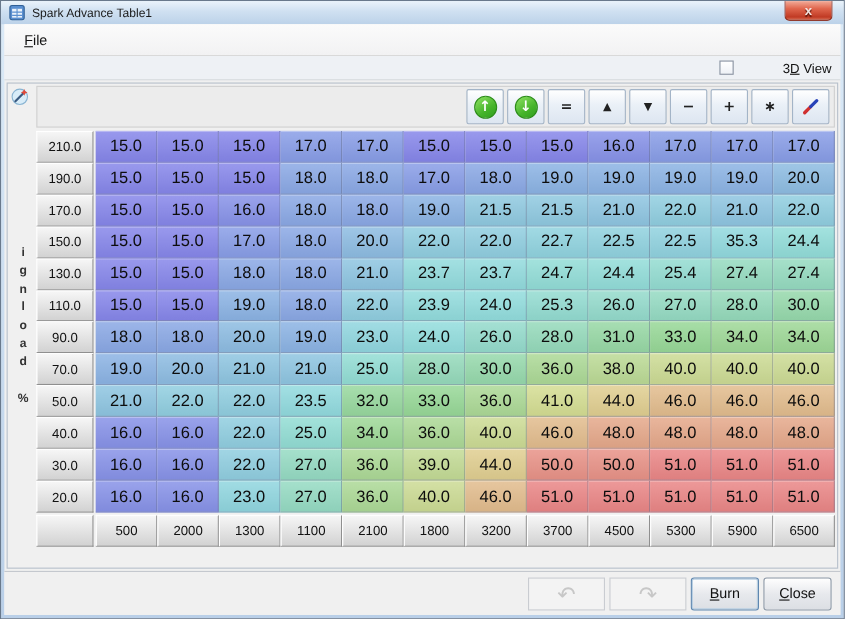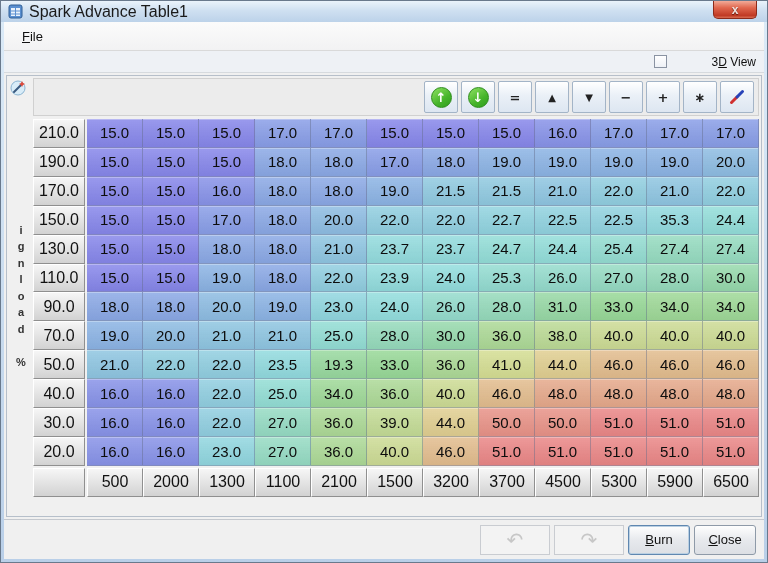--- a/index.html
+++ b/index.html
@@ -4,21 +4,21 @@
 <style>
   * { box-sizing: border-box; margin: 0; padding: 0; user-select: none; }
   html,body { width:768px; height:563px; font-family:"Liberation Sans", sans-serif; }
   .window { position:relative; width:768px; height:563px;
     background:linear-gradient(180deg,#dcebf8,#b9cfe8); border:1px solid #69798c; overflow:hidden; }
 
   
   .titlebar { position:relative; height:21px; display:flex; align-items:center; padding-left:7px;
     background:linear-gradient(180deg,#eaf3fb,#cfe0f1 45%,#bcd2e9); }
   .app-icon { width:15px; height:15px; margin-right:6px; flex:0 0 auto; }
-  .title-text { font-size:16px; color:#1a1a1a; }
+  .title-text { font-size:11px; color:#1a1a1a; }
   .close-btn { position:absolute; top:0; right:10px; width:44px; height:18px;
     border:1px solid #8c2a1a; border-top:none; border-radius:0 0 5px 5px;
     background:linear-gradient(180deg,#f2ab98,#e0674e 40%,#c03a24 85%,#d86c52);
     color:#efe2de; font-size:12px; font-weight:bold; display:flex; align-items:center; justify-content:center;
     text-shadow:0 1px 1px #5f1408; cursor:default; }
 
   
   .client { position:absolute; left:3px; right:3px; top:21px; bottom:3px;
     background:#f0f0f0; display:flex; flex-direction:column; }
 
@@ -50,21 +50,21 @@
   .green-circle { width:21px; height:21px; border-radius:50%;
     background:linear-gradient(145deg,#8fe263,#46b42b 60%,#2f9e1d); border:1px solid #2c8c1a;
     color:#fff; font-size:13px; font-weight:bold; display:flex; align-items:center; justify-content:center; line-height:1; }
 
   .grid { display:grid; grid-template-columns:54px repeat(12,1fr);
     grid-template-rows:repeat(12,1fr) 31px; height:378px; }
   .cell { display:flex; align-items:center; justify-content:center; font-size:15px; color:#0d0d0d;
     border-right:1px solid rgba(100,108,138,.45); border-bottom:1px solid rgba(100,108,138,.45);
     background-image:linear-gradient(rgba(255,255,255,.16), rgba(0,0,0,.05));
     box-shadow:inset 0 1px 0 rgba(255,255,255,.3); }
-  .hdr { display:flex; align-items:center; justify-content:center; font-size:16px; color:#111;
+  .hdr { display:flex; align-items:center; justify-content:center; font-size:12px; color:#111;
     background:linear-gradient(#f6f6f6,#d2d2d2); border:1px solid;
     border-color:#ffffff #8f8f8f #8f8f8f #ffffff; }
   .rowhdr { margin-right:2px; }
   .colhdr { margin-top:2px; }
 
   .xlabel { height:17px; text-align:center; padding-left:54px; font-size:13px; color:#222; margin-top:1px; }
 
   
   .footer { height:40px; border-top:1px solid #c4c8ce; background:#f0f0f0;
     display:flex; align-items:center; justify-content:flex-end; gap:4px; padding:0 8px; }
@@ -267,21 +267,21 @@
             <div class="cell" style="background-color: rgb(172, 217, 150);">36.0</div>
             <div class="cell" style="background-color: rgb(187, 218, 149);">38.0</div>
             <div class="cell" style="background-color: rgb(204, 219, 148);">40.0</div>
             <div class="cell" style="background-color: rgb(204, 219, 148);">40.0</div>
             <div class="cell" style="background-color: rgb(204, 219, 148);">40.0</div>
             <div class="hdr rowhdr">50.0</div>
             <div class="cell" style="background-color: rgb(142, 197, 225);">21.0</div>
             <div class="cell" style="background-color: rgb(144, 206, 224);">22.0</div>
             <div class="cell" style="background-color: rgb(144, 206, 224);">22.0</div>
             <div class="cell" style="background-color: rgb(145, 218, 222);">23.5</div>
-            <div class="cell" style="background-color: rgb(151, 216, 158);">19.3</div>
+            <div class="cell" style="background-color: rgb(151, 216, 158);">32.0</div>
             <div class="cell" style="background-color: rgb(151, 216, 151);">33.0</div>
             <div class="cell" style="background-color: rgb(172, 217, 150);">36.0</div>
             <div class="cell" style="background-color: rgb(212, 221, 146);">41.0</div>
             <div class="cell" style="background-color: rgb(224, 206, 144);">44.0</div>
             <div class="cell" style="background-color: rgb(226, 188, 141);">46.0</div>
             <div class="cell" style="background-color: rgb(226, 188, 141);">46.0</div>
             <div class="cell" style="background-color: rgb(226, 188, 141);">46.0</div>
             <div class="hdr rowhdr">40.0</div>
             <div class="cell" style="background-color: rgb(135, 146, 232);">16.0</div>
             <div class="cell" style="background-color: rgb(135, 146, 232);">16.0</div>
@@ -320,21 +320,21 @@
             <div class="cell" style="background-color: rgb(234, 134, 134);">51.0</div>
             <div class="cell" style="background-color: rgb(234, 134, 134);">51.0</div>
             <div class="cell" style="background-color: rgb(234, 134, 134);">51.0</div>
             <div class="cell" style="background-color: rgb(234, 134, 134);">51.0</div>
             <div class="hdr rowhdr colhdr"></div>
             <div class="hdr colhdr">500</div>
             <div class="hdr colhdr">2000</div>
             <div class="hdr colhdr">1300</div>
             <div class="hdr colhdr">1100</div>
             <div class="hdr colhdr">2100</div>
-            <div class="hdr colhdr">1500</div>
+            <div class="hdr colhdr">1800</div>
             <div class="hdr colhdr">3200</div>
             <div class="hdr colhdr">3700</div>
             <div class="hdr colhdr">4500</div>
             <div class="hdr colhdr">5300</div>
             <div class="hdr colhdr">5900</div>
             <div class="hdr colhdr">6500</div>
           </div>
 
       </div>
     </div>

